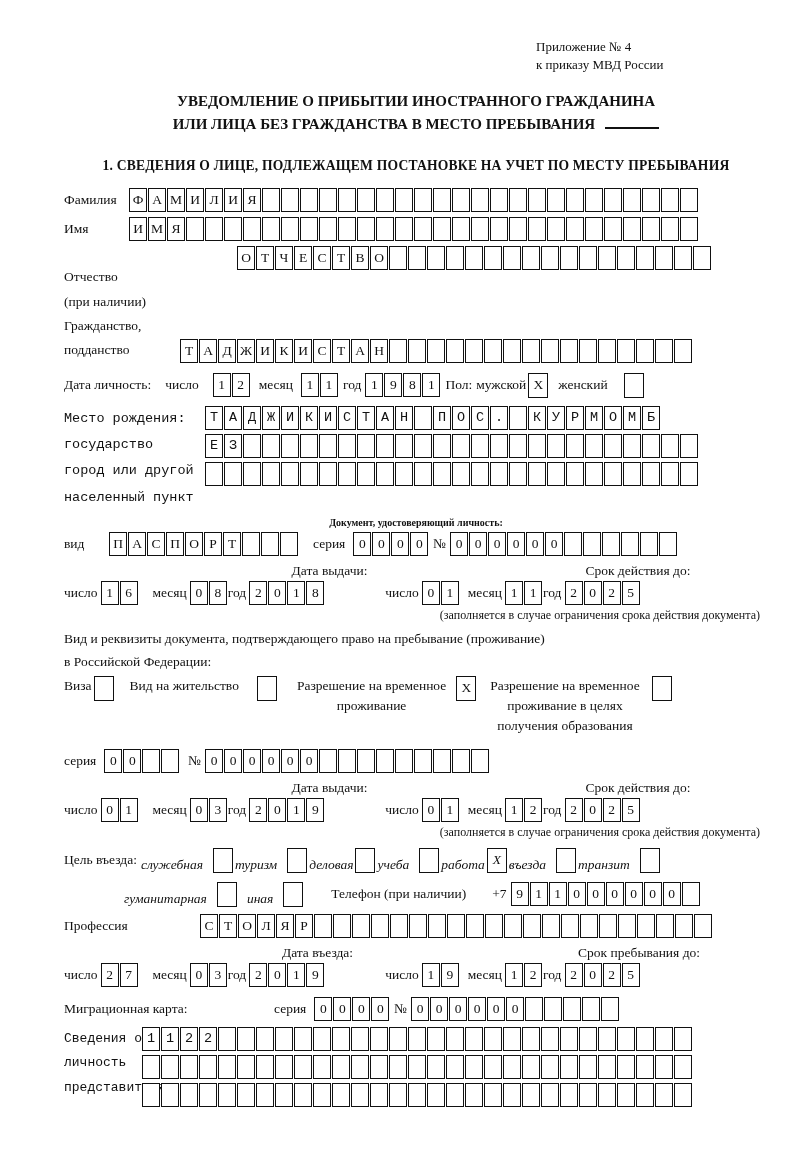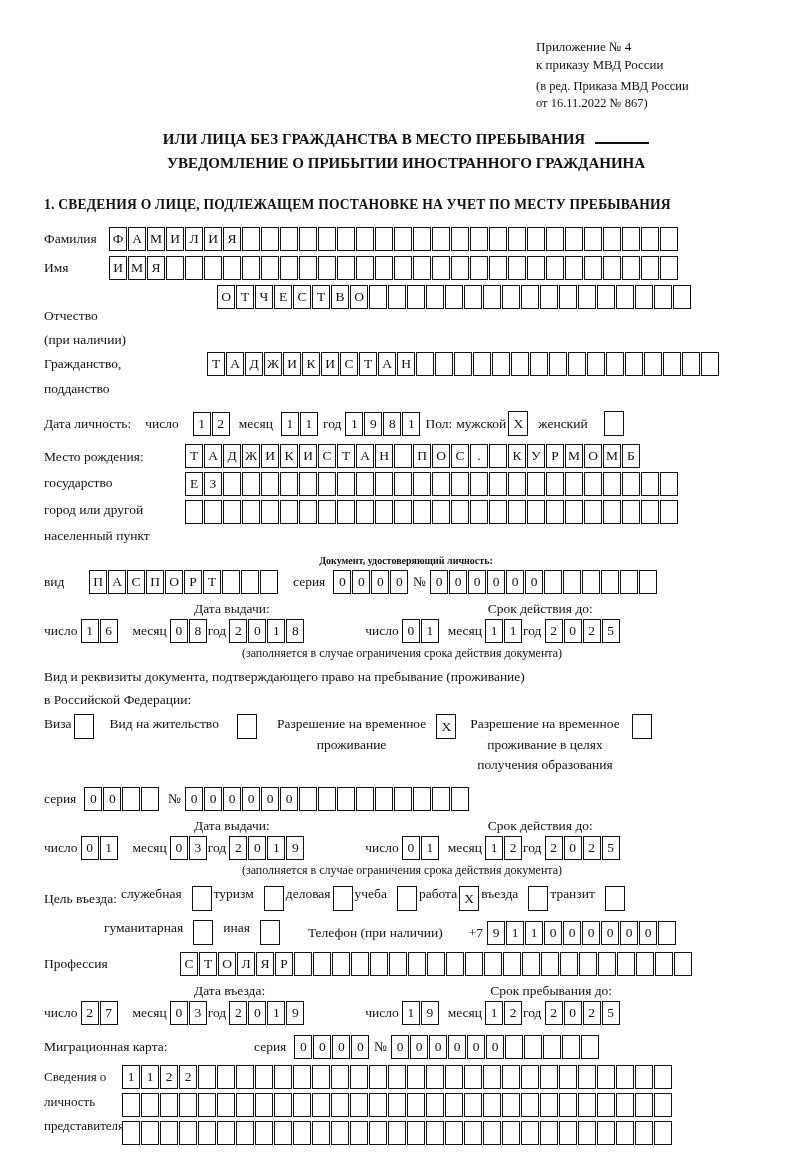--- a/index.html
+++ b/index.html
@@ -2,80 +2,76 @@
 <html><head>
 <meta charset="utf-8">
 <style>
   * { box-sizing: border-box; margin: 0; padding: 0; }
   html,body { background:#ffffff; }
   body {
     width: 800px; height: 1163px;
     font-family: "Liberation Serif", "DejaVu Serif", serif;
     color: #111; overflow: hidden;
   }
-  .page { width: 792px; height: 1163px; padding: 38px 24px 10px 44px; }
+  .page { width: 792px; height: 1163px; padding: 38px 24px 10px 64px; }
 
   .appendix { margin-left: auto; width: 232px; font-size: 13px; line-height: 1.38; }
   .appendix .grp2 { margin-top: 4px; font-size: 12.5px; }
   .forma { text-align: right; padding-right: 32px; font-weight: bold; font-size: 14.5px; margin-top: 16px; letter-spacing: .5px; }
 
   .title { text-align: center; font-weight: bold; font-size: 15px; margin-top: 16px; line-height: 1.55; }
   .title .uline { display:inline-block; width: 54px; border-bottom: 2px solid #111; height: 12px; margin-left: 10px; }
 
-  .section-h { text-align: left; font-weight: bold; font-size: 13.6px; margin-top: 22px; letter-spacing: .2px; }
+  .section-h { text-align: center; font-weight: bold; font-size: 13.6px; margin-top: 22px; letter-spacing: .2px; }
 
   .frow { display: flex; align-items: center; margin-top: 5px; }
   .lbl { font-size: 13.5px; flex: none; }
   .boxes { display: flex; flex: none; }
   .box, .cbox {
     width: 18px; height: 24px; flex: none;
     border: 1.5px solid #111; margin-right: 1px;
     display: inline-flex; align-items: center; justify-content: center;
     font-size: 13.5px; background: #fff;
   }
   .cbox { width: 20px; height: 25px; margin: 0 2px; }
 
   .w65  { width: 65px; }
   .w172 { width: 173px; margin-top: 19px; }
   .w115 { width: 116px; }
   .mlab { width: 141px; line-height: 1.95; font-size: 13.5px; }
-  .stack { display: flex; align-items: flex-start; margin-top: 8px; }
+  .stack { display: flex; align-items: flex-start; margin-top: 8px; font-family: Liberation Mono, monospace; }
   .stack .rows > .boxes { margin-bottom: 4px; }
 
   .center-b { text-align:center; font-weight:bold; font-size:10px; margin-top: 6px; }
 
-  .dlabels { display:flex; font-size:13.5px; margin-top:7px; }
+  .dlabels { display:flex; font-size:13.5px; margin-top:7px;justify-content:center; }
   .drow { display:flex; align-items:center; margin-top:2px; font-size:13.5px; }
   .drow .lbl { margin-right:3px; }
-  .note-r { text-align:center; font-size:12px; margin-top:3px; padding-right:8px; }
+  .note-r { text-align:right; font-size:12px; margin-top:3px; padding-right:8px; }
 
   .opt { display:flex; align-items:flex-start; }
   .opt .olbl { font-size:13.5px; text-align:center; line-height:1.5; }
 
   .gap4 { width: 4px; } .gap8 { width: 8px; } .gap14 { width: 14px; }
-  .purpose { display:flex; align-items:flex-start; font-size:13.5px; }
+  .purpose { display:flex; align-items:flex-end; font-size:13.5px;font-style:italic; }
 </style>
 </head>
 <body>
 
 <div class="page">
 
   <div class="appendix">
     <div>Приложение № 4</div>
     <div>к приказу МВД России</div>
-    <div class="grp2">
-      <div>(в ред. Приказа МВД России</div>
-      <div>от 16.11.2022 № 867)</div>
-    </div>
   </div>
 
 
   <div class="title">
+    <div>УВЕДОМЛЕНИЕ О ПРИБЫТИИ ИНОСТРАННОГО ГРАЖДАНИНА</div>
     <div><span>ИЛИ ЛИЦА БЕЗ ГРАЖДАНСТВА В МЕСТО ПРЕБЫВАНИЯ</span><span class="uline"></span></div>
-    <div>УВЕДОМЛЕНИЕ О ПРИБЫТИИ ИНОСТРАННОГО ГРАЖДАНИНА</div>
   </div>
 
   <div class="section-h">1. СВЕДЕНИЯ О ЛИЦЕ, ПОДЛЕЖАЩЕМ ПОСТАНОВКЕ НА УЧЕТ ПО МЕСТУ ПРЕБЫВАНИЯ</div>
 
   <div class="frow" style="margin-top:14px">
     <span class="lbl w65">Фамилия</span>
     <div class="boxes">
         <div class="box">Ф</div>
         <div class="box">А</div>
         <div class="box">М</div>
@@ -172,21 +168,21 @@
         <div class="box"></div>
         <div class="box"></div>
         <div class="box"></div>
         <div class="box"></div>
         <div class="box"></div>
         <div class="box"></div>
         <div class="box"></div>
       </div>
   </div>
 
-  <div class="frow" style="align-items:flex-start; margin-top:0;gap:47px;">
+  <div class="frow" style="align-items:flex-end; margin-top:0;">
     <span class="lbl w115" style="line-height:1.8">
       <span>Гражданство,</span><br>
       <span>подданство</span>
     </span>
     <div class="boxes">
         <div class="box">Т</div>
         <div class="box">А</div>
         <div class="box">Д</div>
         <div class="box">Ж</div>
         <div class="box">И</div>

